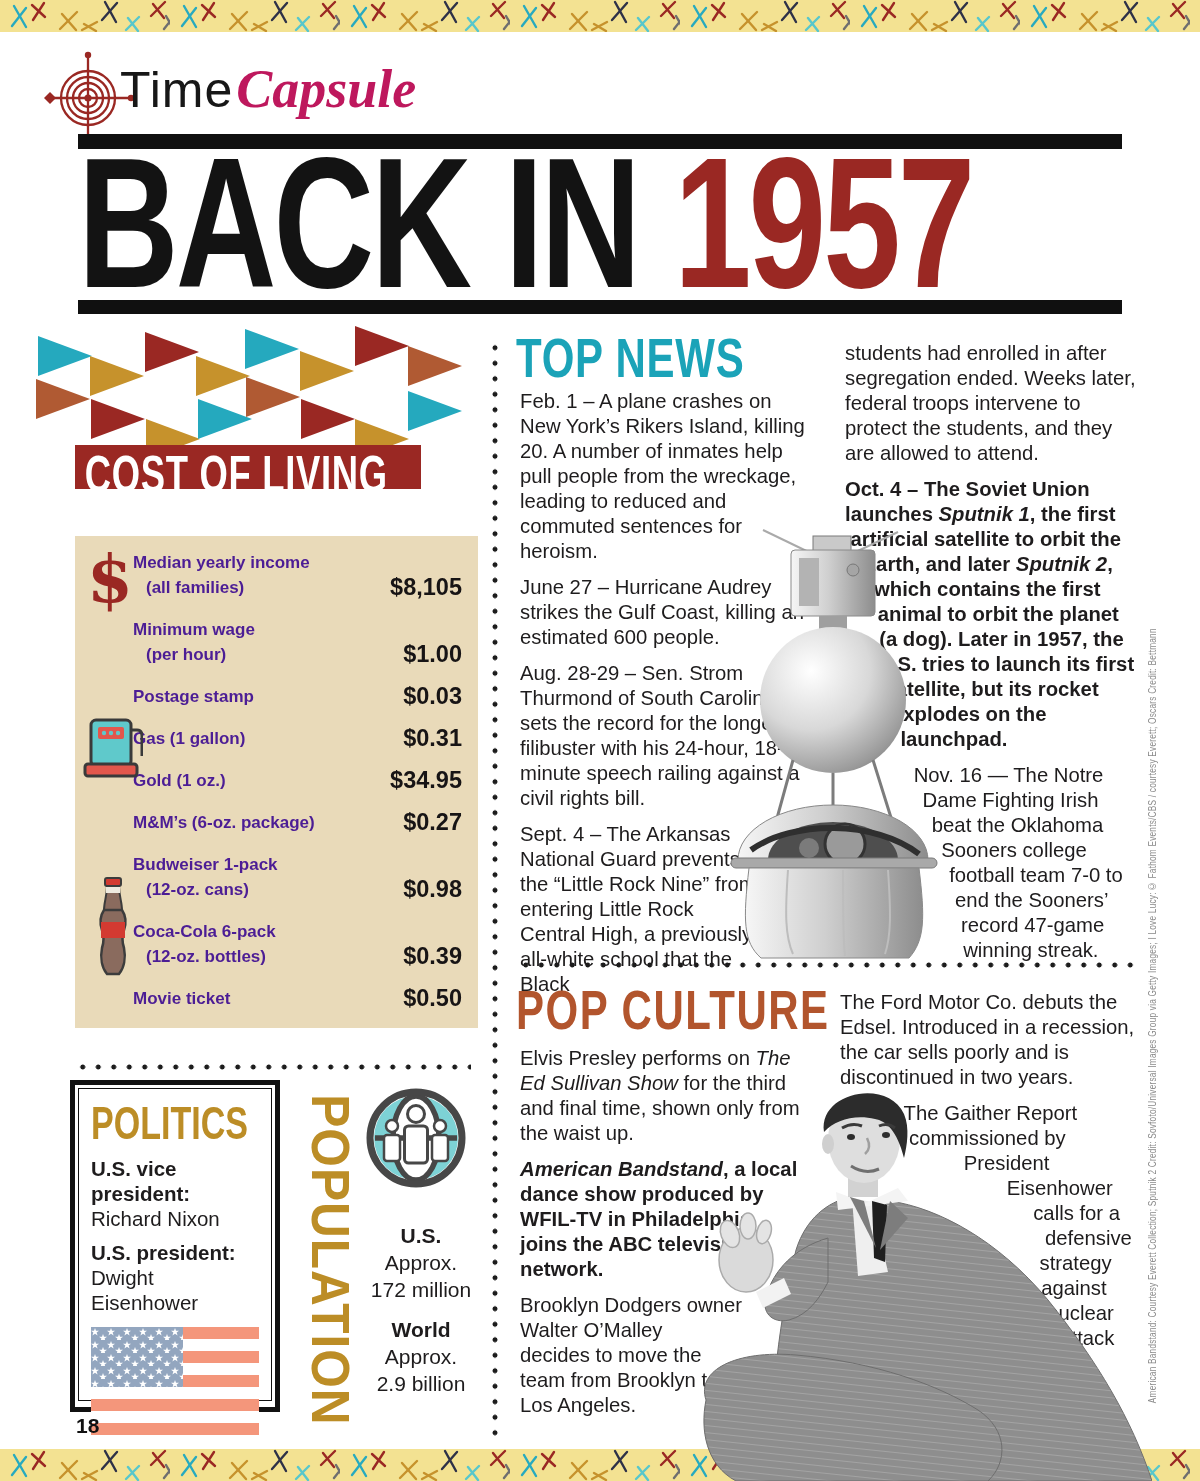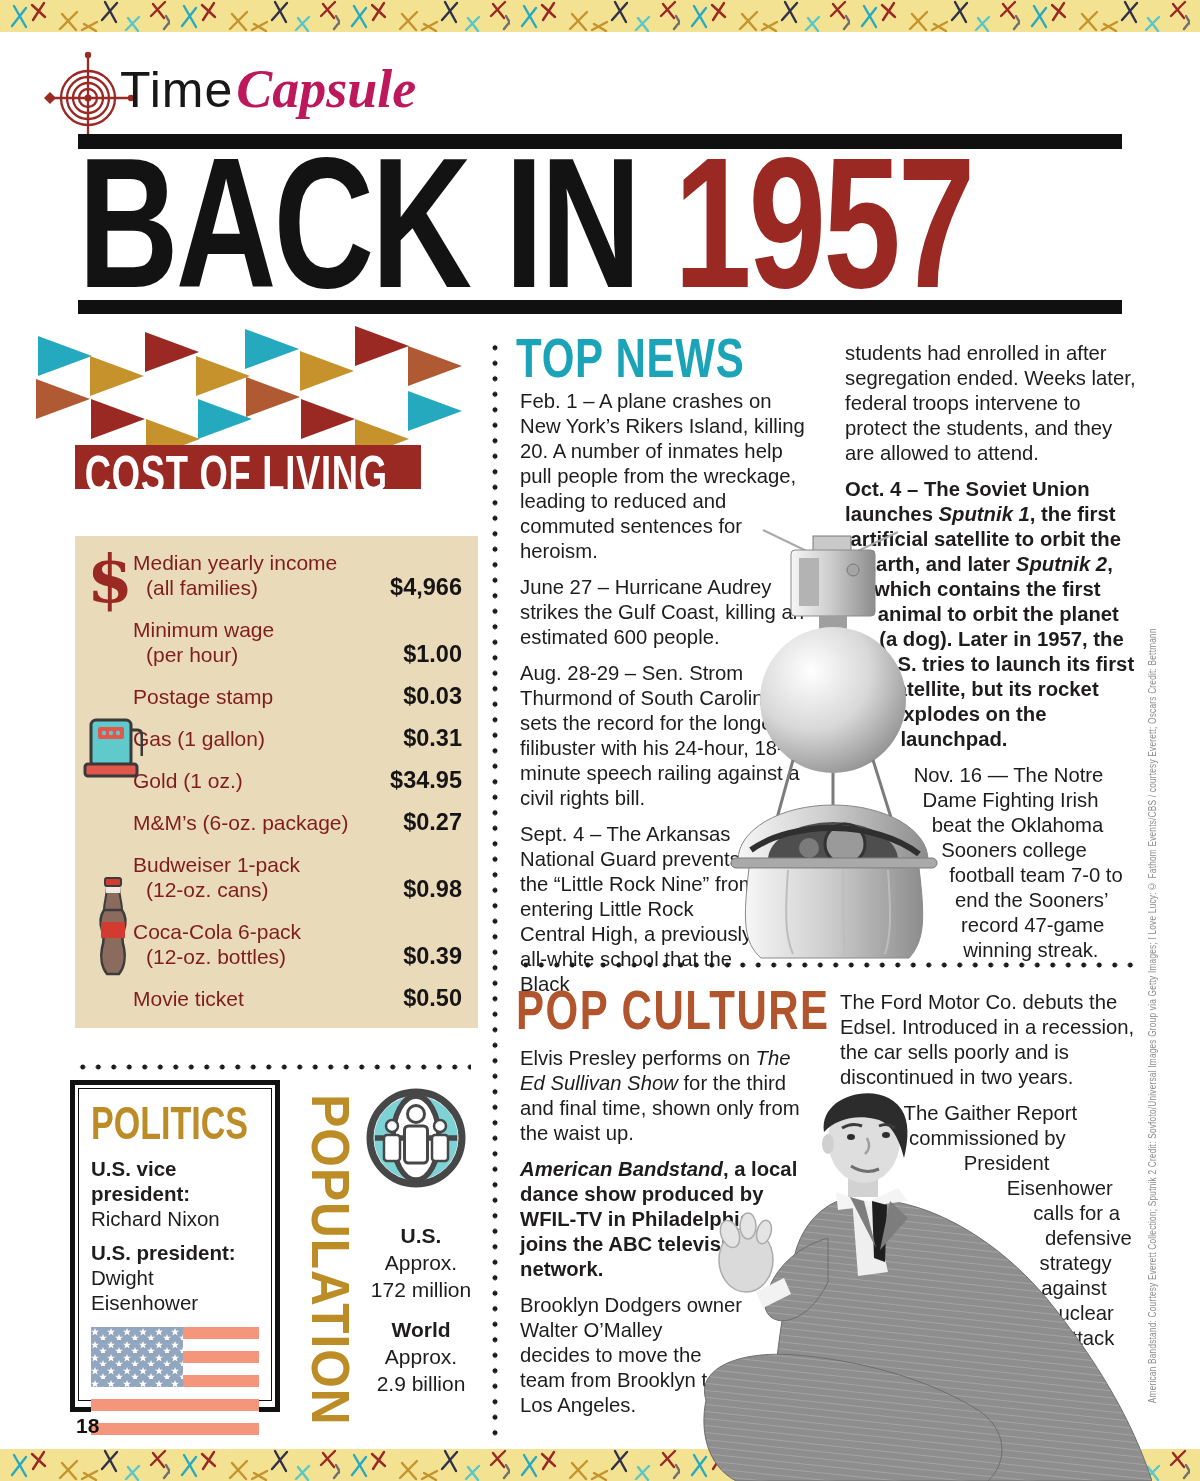--- a/index.html
+++ b/index.html
@@ -19,21 +19,21 @@
   
   .cond{display:inline-block;font-weight:bold;white-space:nowrap;transform-origin:0 0;}
   #col-bar{left:75px;top:445px;width:346px;height:44px;background:#9A2823;}
   #col-bar .cond{color:#fff;font-size:52px;line-height:58px;padding-left:14px;transform:scaleX(0.70);letter-spacing:1px;}
   #topnews-h .cond{color:#1BA3B8;font-size:56px;line-height:56px;transform:scaleX(0.75);letter-spacing:1px;}
   #pop-h .cond{color:#B2552D;font-size:56px;line-height:56px;transform:scaleX(0.75);letter-spacing:2px;}
   
   #col-panel{left:75px;top:536px;width:403px;height:492px;background:#E9DAB9;}
   .cl-rows{padding:14px 16px 0 58px;}
   .cl-row{display:flex;align-items:flex-end;margin-bottom:17px;}
-  .cl-label,.cl-sub{display:block;font-weight:normal;font-size:21px;line-height:25px;color:#7f1d1d;}
+  .cl-label,.cl-sub{display:block;font-weight:bold;font-size:17px;line-height:25px;color:#4c1d95;}
   .cl-sub{padding-left:13px;}
   .cl-val{font-weight:bold;font-size:23.5px;line-height:25px;margin-left:auto;color:#171415;}
   #icon-dollar{left:12px;top:10px;font-family:"DejaVu Serif",serif;font-weight:bold;font-size:66px;
     line-height:66px;color:#9A2823;}
   
   .vdot{position:absolute;width:6px;background-image:radial-gradient(circle,#1c1c1c 2.2px,transparent 2.8px);
     background-size:6px 15.5px;background-repeat:repeat-y;background-position:center 0;}
   .hdot{position:absolute;height:6px;background-image:radial-gradient(circle,#1c1c1c 2.2px,transparent 2.8px);
     background-size:15.5px 6px;background-repeat:repeat-x;background-position:0 center;}
   
@@ -188,21 +188,21 @@
     <rect x="13" y="11" width="14" height="6" fill="#EEEADF"></rect>
     <path d="M11 34 C7 40 7 48 9 54 C11 60 11 66 9 72 C7 82 9 92 14 98 L26 98 C31 92 33 82 31 72 C29 66 29 60 31 54 C33 48 33 40 29 34 Z" fill="#8A6B5E" stroke="#3c3c3c" stroke-width="2.5"></path>
     <rect x="8" y="46" width="24" height="16" fill="#D33A31"></rect>
   </svg>
   <div class="cl-rows">
     <div class="cl-row">
       <div>
           <span class="cl-label">Median yearly income</span>
           <span class="cl-sub">(all families)</span>
         </div>
-      <div class="cl-val">$4,966</div>
+      <div class="cl-val">$8,105</div>
     </div>
     <div class="cl-row">
       <div>
           <span class="cl-label">Minimum wage</span>
           <span class="cl-sub">(per hour)</span>
         </div>
       <div class="cl-val">$1.00</div>
     </div>
     <div class="cl-row">
       <div>

